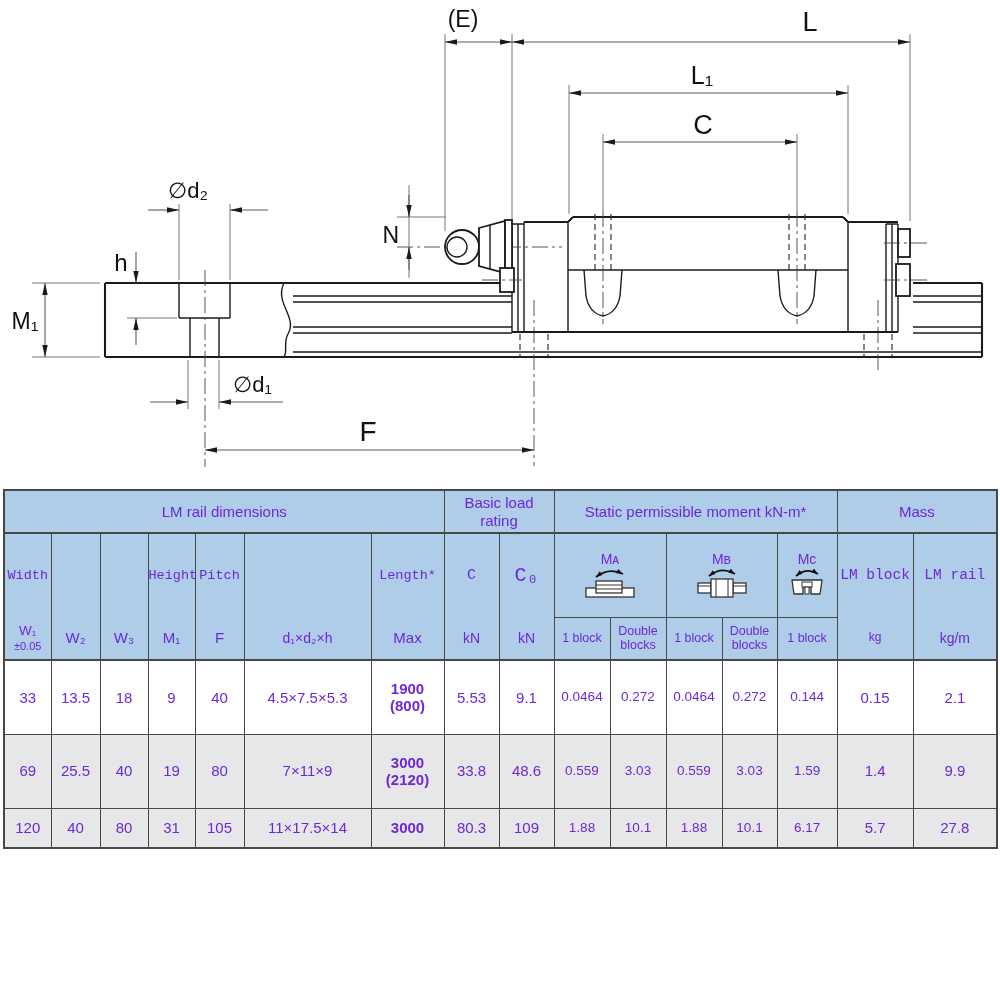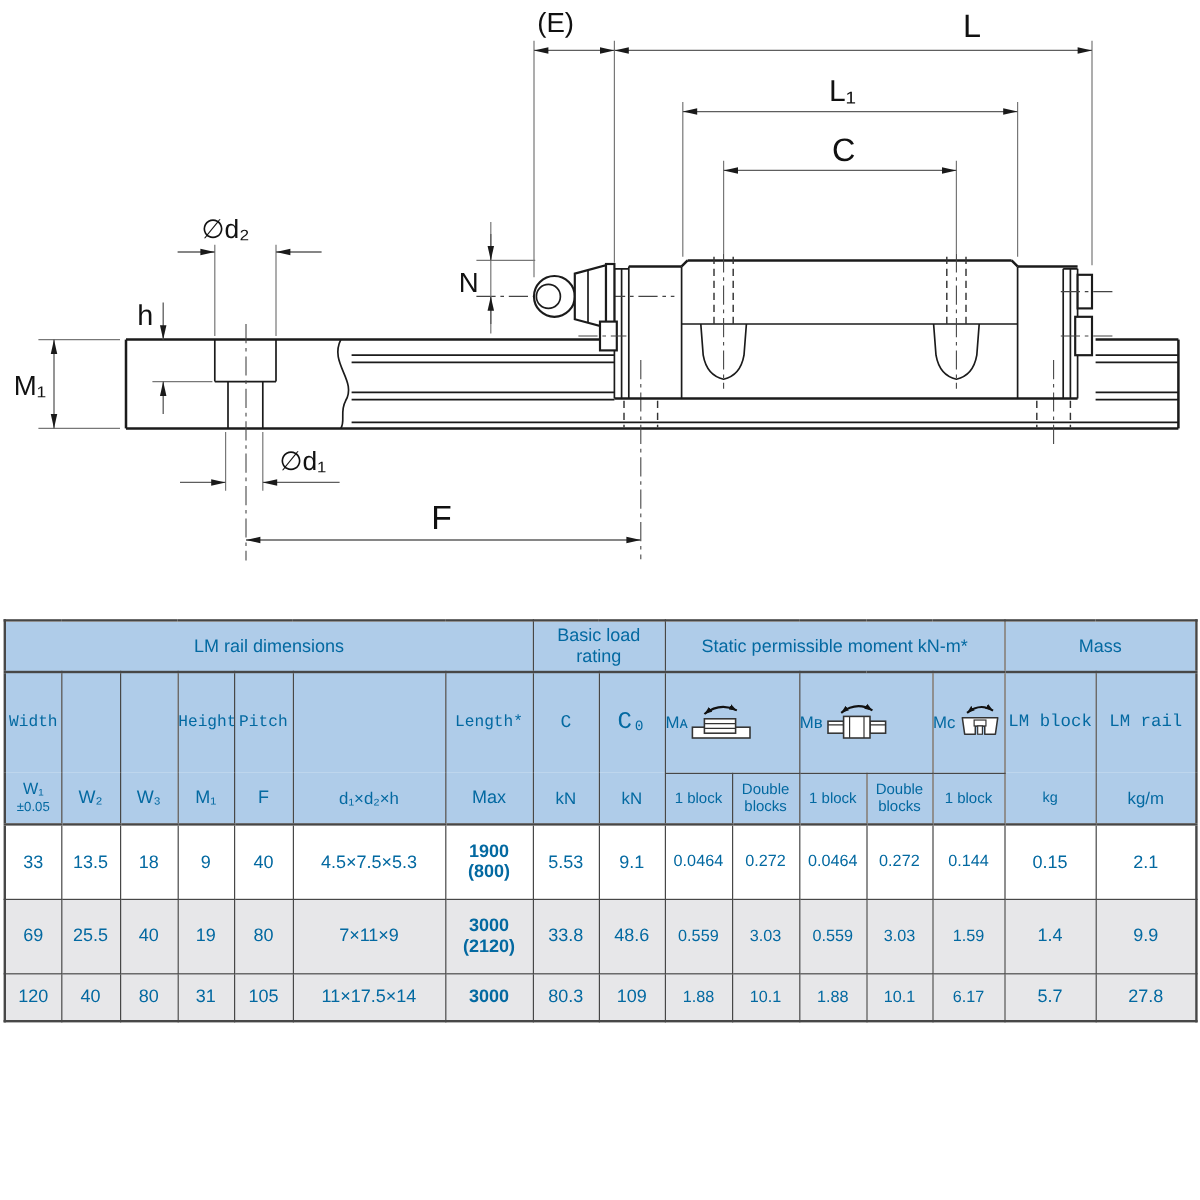--- a/index.html
+++ b/index.html
@@ -2,38 +2,38 @@
 <html><head>
 <meta charset="utf-8">
 <style>
   html,body{margin:0;padding:0;background:#fff;}
   .canvas{position:relative;width:1000px;height:1000px;background:#ffffff;overflow:hidden;
           font-family:"Liberation Sans","DejaVu Sans",sans-serif;}
   .drawing{position:absolute;left:0;top:0;}
 
   
   table.spec{position:absolute;left:3px;top:489px;width:993px;border-collapse:collapse;
-             table-layout:fixed;color:#0369a1;border:2.5px solid #474747;margin-top:27px;}
+             table-layout:fixed;color:#6d28d9;border:2.5px solid #474747;}
   table.spec td{border:1.5px solid #474747;text-align:center;vertical-align:middle;
                 padding:0;overflow:hidden;line-height:1.15;}
   td.hd{background:#afcce9;}
   tr.gh{height:43px;font-size:15px;}
   tr.gh td{border-bottom-width:2.5px;}
   tr.sym{height:84px;font-size:13.5px;}
   tr.units{height:43px;font-size:13.5px;}
   tr.units td{border-bottom-width:2.5px;}
-  tr.data{height:62px;font-size:15px;}
+  tr.data{height:74px;font-size:15px;}
   tr.data td:nth-child(n+10):nth-child(-n+14){font-size:13.5px;}
   tr.data td:nth-child(7){white-space:pre-line;font-weight:bold;}
   tr.r5{height:39px;} tr.r6{height:40px;}
   .alt{background:#e7e7e9;}
   .nbb{border-bottom:none !important;font-family:Liberation Mono, monospace;}
   .nbt{border-top:none !important;}
   .stack{display:flex;flex-direction:column;align-items:center;gap:1px;}
-  .mwrap{display:flex;flex-direction:row;align-items:center;gap:1px;font-size:14px;}
+  .mwrap{display:flex;flex-direction:column;align-items:center;gap:1px;font-size:14px;}
   .tol{display:block;font-size:11px;}
 </style>
 </head>
 <body>
 
 <div class="canvas">
 
   <svg class="drawing" width="1000" height="488" viewBox="0 0 1000 488">
     <defs>
       <marker id="arr" markerUnits="userSpaceOnUse" markerWidth="13" markerHeight="10" viewBox="0 0 13 10" refX="12.5" refY="5" orient="auto-start-reverse">

